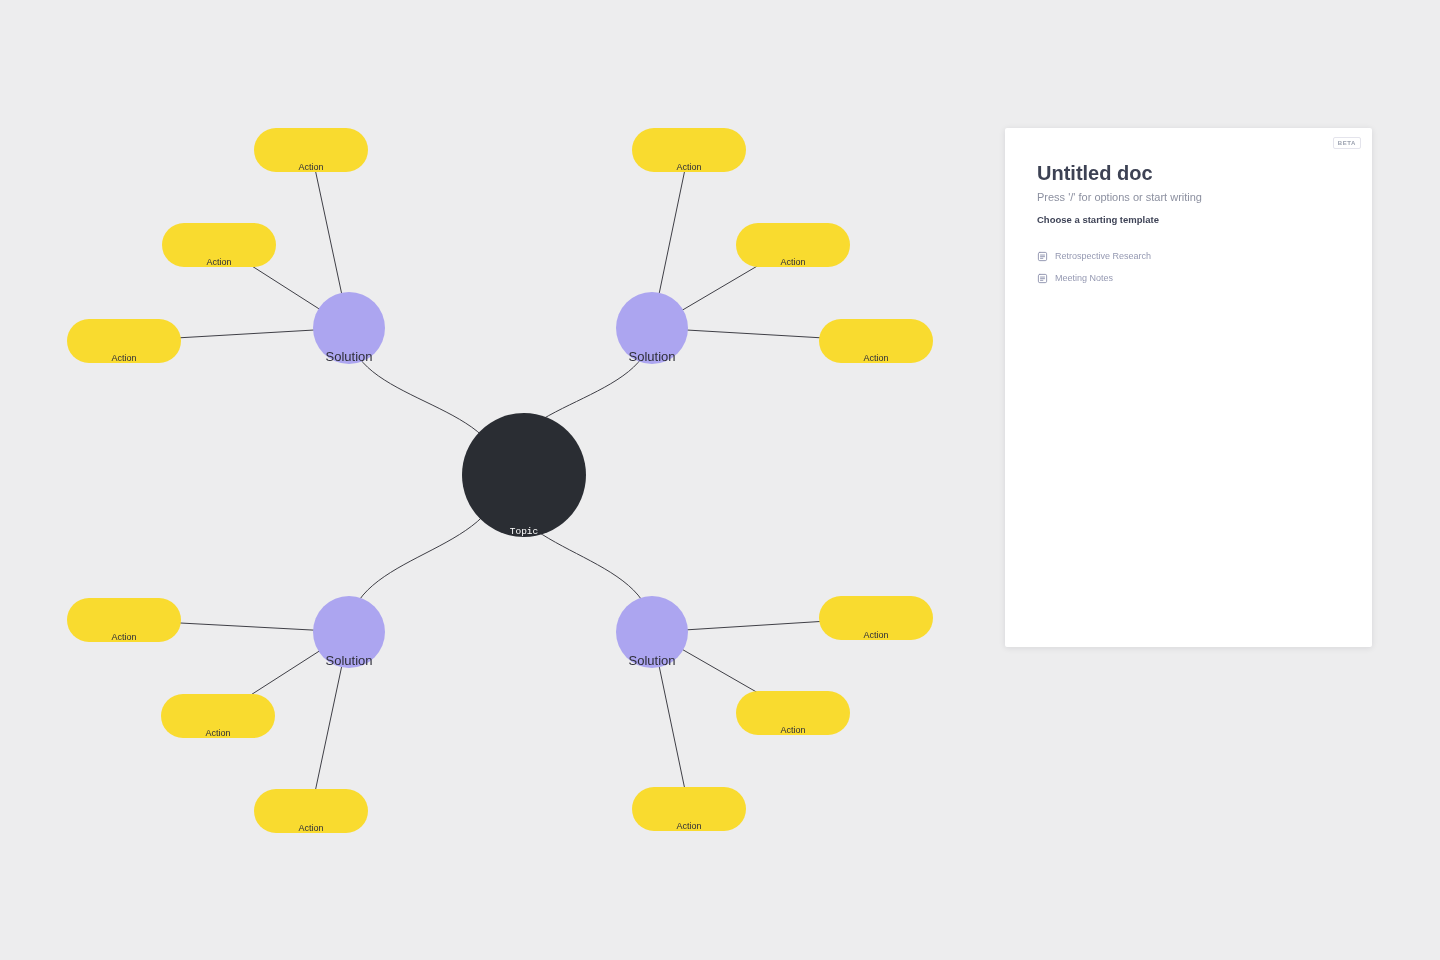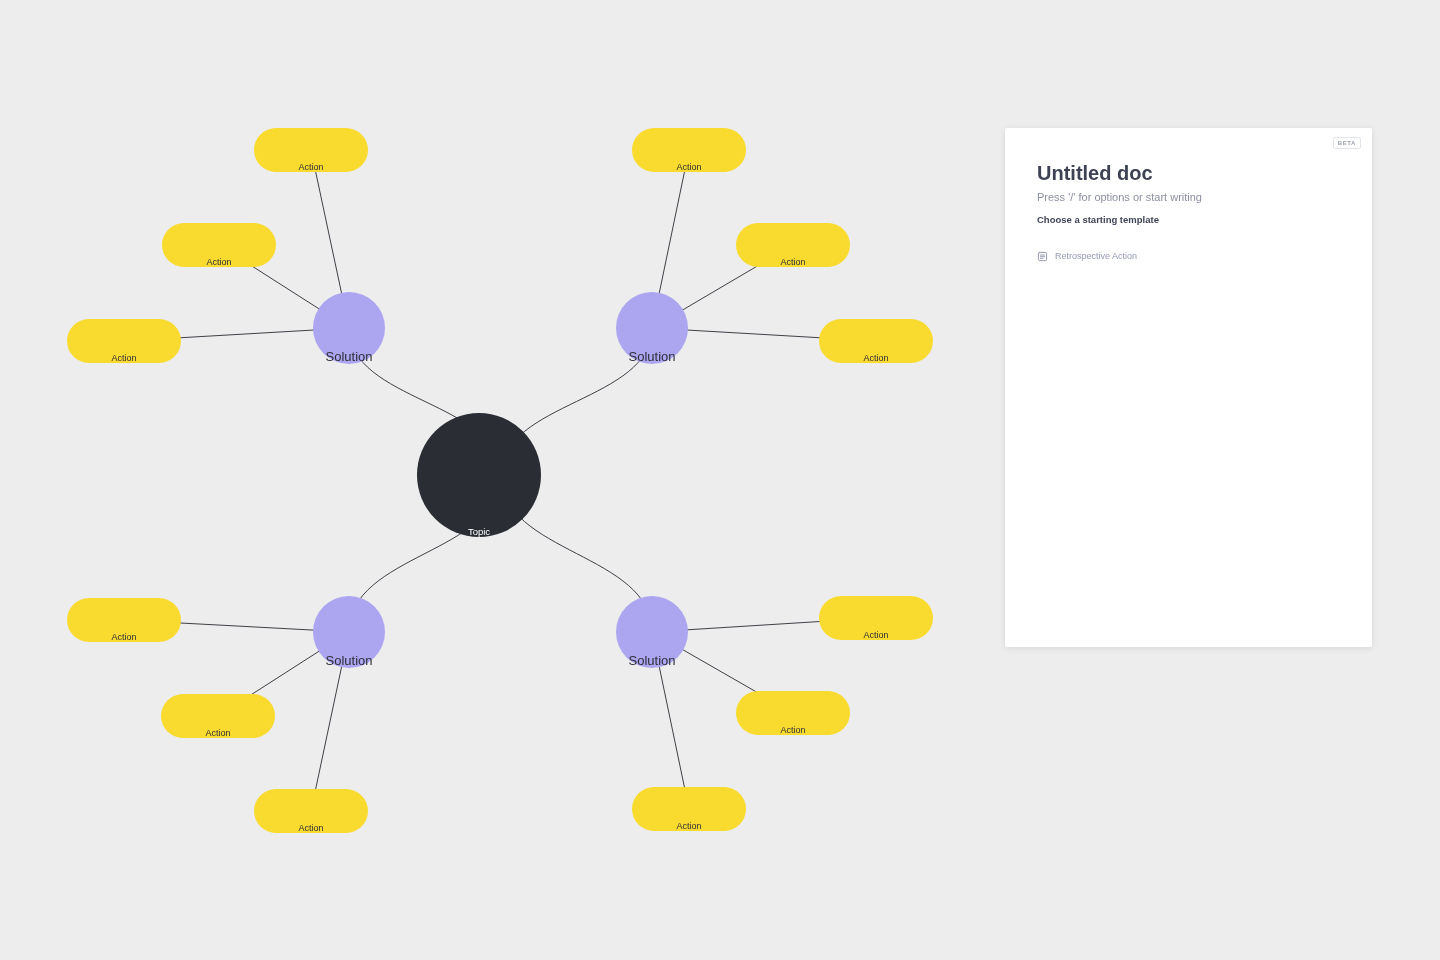--- a/index.html
+++ b/index.html
@@ -121,35 +121,44 @@
       </div>
       <div class="node solution" style="left: 652px; top: 328px;">
         <span>Solution</span>
       </div>
       <div class="node solution" style="left: 349px; top: 632px;">
         <span>Solution</span>
       </div>
       <div class="node solution" style="left: 652px; top: 632px;">
         <span>Solution</span>
       </div>
-      <div class="node topic" style="left: 479px; top: 475px;">
+      <div class="node topic" style="left: 524px; top: 475px; font-family: Liberation Mono, monospace;">
         <span>Topic</span>
       </div>
     </div>
 </div>
 
 <div class="doc-panel">
   <span class="beta">BETA</span>
   <h1 class="doc-title">Untitled doc</h1>
   <p class="doc-hint">Press '/' for options or start writing</p>
   <h2 class="tpl-heading">Choose a starting template</h2>
   <ul class="tpl-list">
     <li>
       <span class="doc-icon">
         <svg width="11" height="11" viewBox="0 0 12 12">
             <rect x="1.5" y="1.5" width="9" height="9" rx="1.5"></rect>
             <path d="M3.8 4.4h4.4M3.8 6.2h4.4M3.8 8h2.6"></path>
           </svg>
       </span>
-      <span>Retrospective Action</span>
+      <span>Retrospective Research</span>
+    </li>
+    <li>
+      <span class="doc-icon">
+        <svg width="11" height="11" viewBox="0 0 12 12">
+            <rect x="1.5" y="1.5" width="9" height="9" rx="1.5"></rect>
+            <path d="M3.8 4.4h4.4M3.8 6.2h4.4M3.8 8h2.6"></path>
+          </svg>
+      </span>
+      <span>Meeting Notes</span>
     </li>
   </ul>
 </div>
 
 </body></html>

